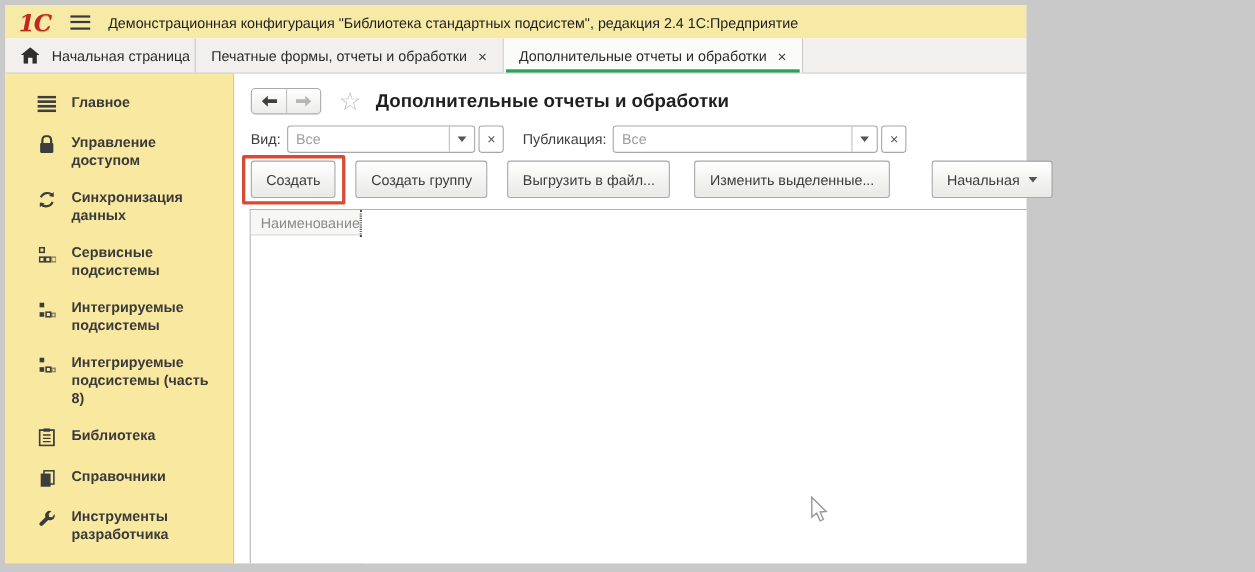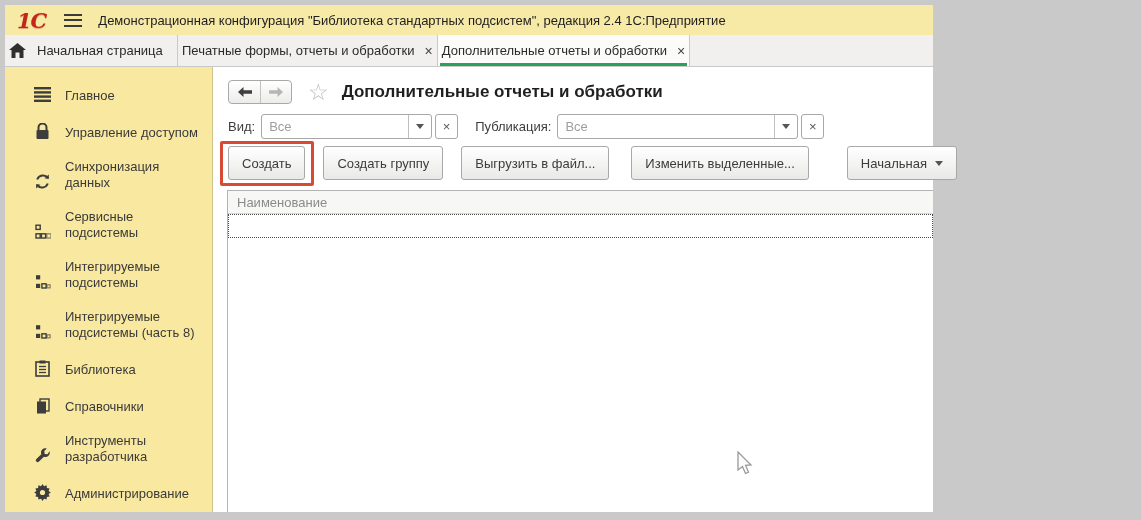--- a/index.html
+++ b/index.html
@@ -9,33 +9,33 @@
 
   
   .titlebar { height:30px; background:#f7e9a6; display:flex; align-items:center; flex:0 0 auto; }
   .logo-1c { font-family:"DejaVu Serif", serif; font-style:italic; font-weight:bold; font-size:21px; color:#c2271b; margin-left:12px; letter-spacing:-1px; line-height:1; text-shadow:0 1px 0 rgba(194,39,27,.35); }
   .hamburger { width:18px; height:13px; margin-left:18px; display:flex; flex-direction:column; justify-content:space-between; cursor:pointer; }
   .hamburger i { display:block; height:2px; background:#3a3a3a; }
   .titlebar-text { margin-left:16px; font-size:13px; color:#1e1e1e; white-space:nowrap; }
 
   
   .tabbar { height:32px; background:#f1f0ee; border-bottom:1px solid #c9c9c9; display:flex; align-items:stretch; flex:0 0 auto; }
-  .tab { display:flex; align-items:center; padding:0 4px; font-size:13px; color:#2b2b2b; border-right:1px solid #c9c9c9; position:relative; cursor:pointer; white-space:nowrap; }
+  .tab { display:flex; align-items:center; padding:0 14px; font-size:13px; color:#2b2b2b; border-right:1px solid #c9c9c9; position:relative; cursor:pointer; white-space:nowrap; }
   .tab.home { width:173px; }
   .tab .close-x { margin-left:10px; color:#444; font-size:14px; line-height:1; cursor:pointer; }
   .tab.active { background:#fbfbf9; }
   .tab.active::after { content:""; position:absolute; left:2px; right:2px; bottom:0; height:3px; background:#2aa159; }
   .home-icon { margin-right:11px; display:inline-flex; }
 
   
   .bodyrow { flex:1 1 auto; display:flex; min-height:0; }
 
   
   .sidebar { width:208px; background:#f9e8a0; border-right:1px solid #cfc28a; padding-top:9px; flex:0 0 auto; overflow:hidden; }
-  .side-item { display:flex; align-items:flex-end; padding:9px 8px 9px 28px; cursor:pointer; }
+  .side-item { display:flex; align-items:flex-start; padding:9px 8px 9px 28px; cursor:pointer;font-weight:bold; }
   .side-item .icn { width:19px; height:19px; flex:0 0 auto; margin-right:13px; display:flex; align-items:center; justify-content:center; }
   .side-item span.lbl { font-size:13px; color:#3a3a3a; line-height:16px; }
 
   
   .main { flex:1 1 auto; background:#fff; display:flex; flex-direction:column; min-width:0; position:relative; }
   .navrow { margin:12px 0 0 15px; display:flex; align-items:center; height:26px; flex:0 0 auto; }
   .navgroup { display:flex; border:1px solid #a9a9a9; border-radius:4px; overflow:hidden; background:linear-gradient(#ffffff,#ececea); height:24px; }
   .navbtn { width:31px; display:flex; align-items:center; justify-content:center; cursor:pointer; }
   .navbtn + .navbtn { border-left:1px solid #c2c2c2; }
   .star { margin-left:16px; font-size:23px; color:#bdbdbd; line-height:1; cursor:pointer; }
@@ -52,21 +52,21 @@
   .combo.pub .val { width:216px; }
   .flabel.pub { margin-left:17px; }
 
   .toolrow { margin:11px 0 0 15px; display:flex; align-items:center; height:26px; flex:0 0 auto; }
   .btn { height:26px; padding:16px 13px; border:1px solid #a8a8a8; border-radius:3px; background:linear-gradient(#ffffff,#e9e9e7); font-size:13px; color:#3c3c3c; display:flex; align-items:center; cursor:pointer; white-space:nowrap; }
   .btn .tri { margin-left:8px; } .gap22 { margin-left:22px; } .gap18 { margin-left:18px; } .gap38 { margin-left:38px; }
   .annot-wrap { position:relative; display:inline-flex; }
   .annotation { position:absolute; left:-8px; top:-5px; right:-9px; bottom:-6px; border:3px solid #d84a33; border-radius:2px; pointer-events:none; }
 
   
-  .tablewrap { margin:14px 0 0 14px; flex:1 1 auto; border-top:1px solid #b3b3b3; border-left:1px solid #b3b3b3; display:flex; flex-direction:column; min-height:0; }
+  .tablewrap { margin:14px 0 0 14px; flex:1 1 auto; border-top:1px solid #b3b3b3; border-left:1px solid #b3b3b3; display:flex; flex-direction:row; min-height:0; }
   .thead { height:23px; background:#f7f7f5; border-bottom:1px solid #d9d9d9; display:flex; align-items:center; flex:0 0 auto; cursor:pointer; }
   .thead .col { font-size:13px; color:#8b8b8b; padding-left:9px; }
   .focusrow { height:24px; border:1px dotted #4a4a4a; flex:0 0 auto; cursor:pointer; }
   .tbody { flex:1 1 auto; background:#fff; }
 
   
   .cursor { position:absolute; left:737px; top:451px; width:18px; height:27px; pointer-events:none; z-index:50; }
 
   svg { display:block; }
 </style>

